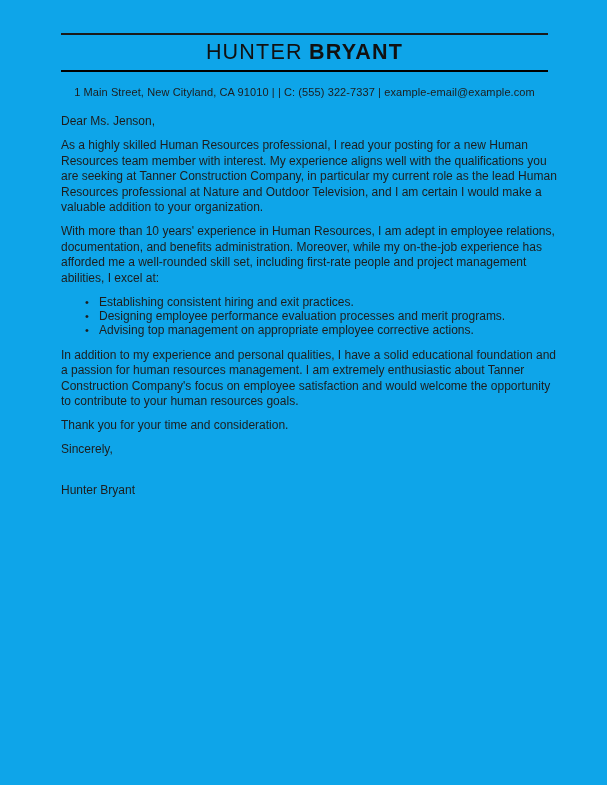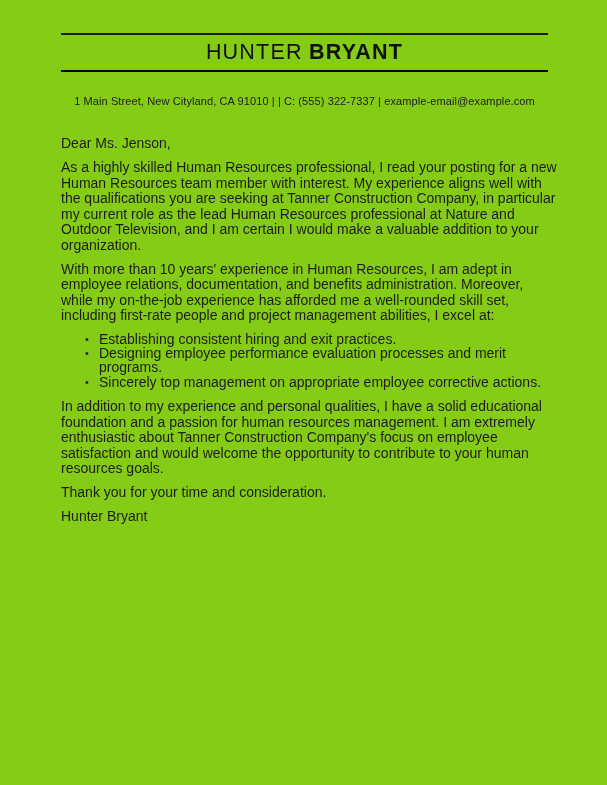--- a/index.html
+++ b/index.html
@@ -9,21 +9,21 @@
     width: 607px;
     height: 785px;
     background: #ffffff;
     font-family: "Liberation Sans", sans-serif;
     color: #1d1d1d;
   }
   .page {
     width: 607px;
     height: 785px;
     padding: 33px 48px 0 61px;
-    background: #84cc16;
+    background: #0ea5e9;
     overflow: hidden;
   }
   
   .letterhead { width: 487px; }
   .rule-top {
     height: 1.5px;
     background: #1a1a1a;
   }
   .rule-bottom {
     height: 2.5px;
@@ -35,32 +35,32 @@
     font-size: 21.5px;
     line-height: 35px;
     letter-spacing: 1.2px;
     font-weight: 400;
     color: #111111;
     white-space: nowrap;
   }
   .name .first { font-weight: 400; margin-right: 0.3em; }
   .name .last  { font-weight: 700; }
   .contact {
-    margin-top: 22px;
+    margin-top: 13px;
     text-align: center;
     font-size: 11px;
     line-height: 14px;
     letter-spacing: 0.1px;
     color: #1d1d1d;
   }
   
   .letter {
-    margin-top: 28px;
+    margin-top: 15px;
     width: 498px;
-    font-size: 14px;
+    font-size: 12px;
     line-height: 15.5px;
   }
   .letter p { margin: 0 0 8.5px 0; }
   ul.skills {
     list-style: none;
     margin: 2px 0 10.5px 0;
     padding: 0 0 0 24px;
   }
   ul.skills li {
     position: relative;
@@ -92,25 +92,26 @@
   <main class="letter">
     <p>Dear Ms. Jenson,</p>
 
     <p>As a highly skilled Human Resources professional, I read your posting for a new Human Resources team member with interest. My experience aligns well with the qualifications you are seeking at Tanner Construction Company, in particular my current role as the lead Human Resources professional at Nature and Outdoor Television, and I am certain I would make a valuable addition to your organization.</p>
 
     <p>With more than 10 years' experience in Human Resources, I am adept in employee relations, documentation, and benefits administration. Moreover, while my on-the-job experience has afforded me a well-rounded skill set, including first-rate people and project management abilities, I excel at:</p>
 
     <ul class="skills">
       <li>Establishing consistent hiring and exit practices.</li>
       <li>Designing employee performance evaluation processes and merit programs.</li>
-      <li>Sincerely top management on appropriate employee corrective actions.</li>
+      <li>Advising top management on appropriate employee corrective actions.</li>
     </ul>
 
     <p>In addition to my experience and personal qualities, I have a solid educational foundation and a passion for human resources management. I am extremely enthusiastic about Tanner Construction Company's focus on employee satisfaction and would welcome the opportunity to contribute to your human resources goals.</p>
 
 
     <p>Thank you for your time and consideration.</p>
 
+    <p class="closing">Sincerely,</p>
 
     <p class="signature">Hunter Bryant</p>
   </main>
 
 </div>
 
 </body></html>

